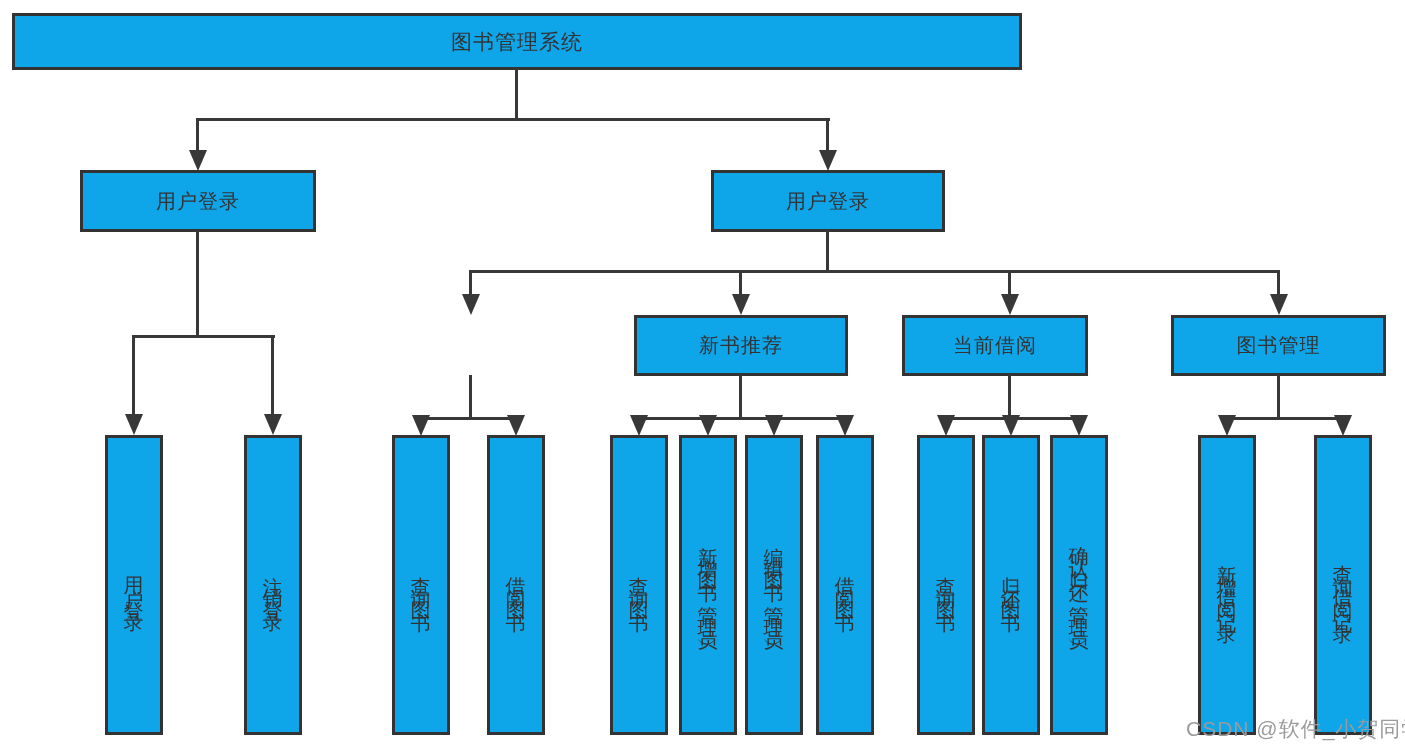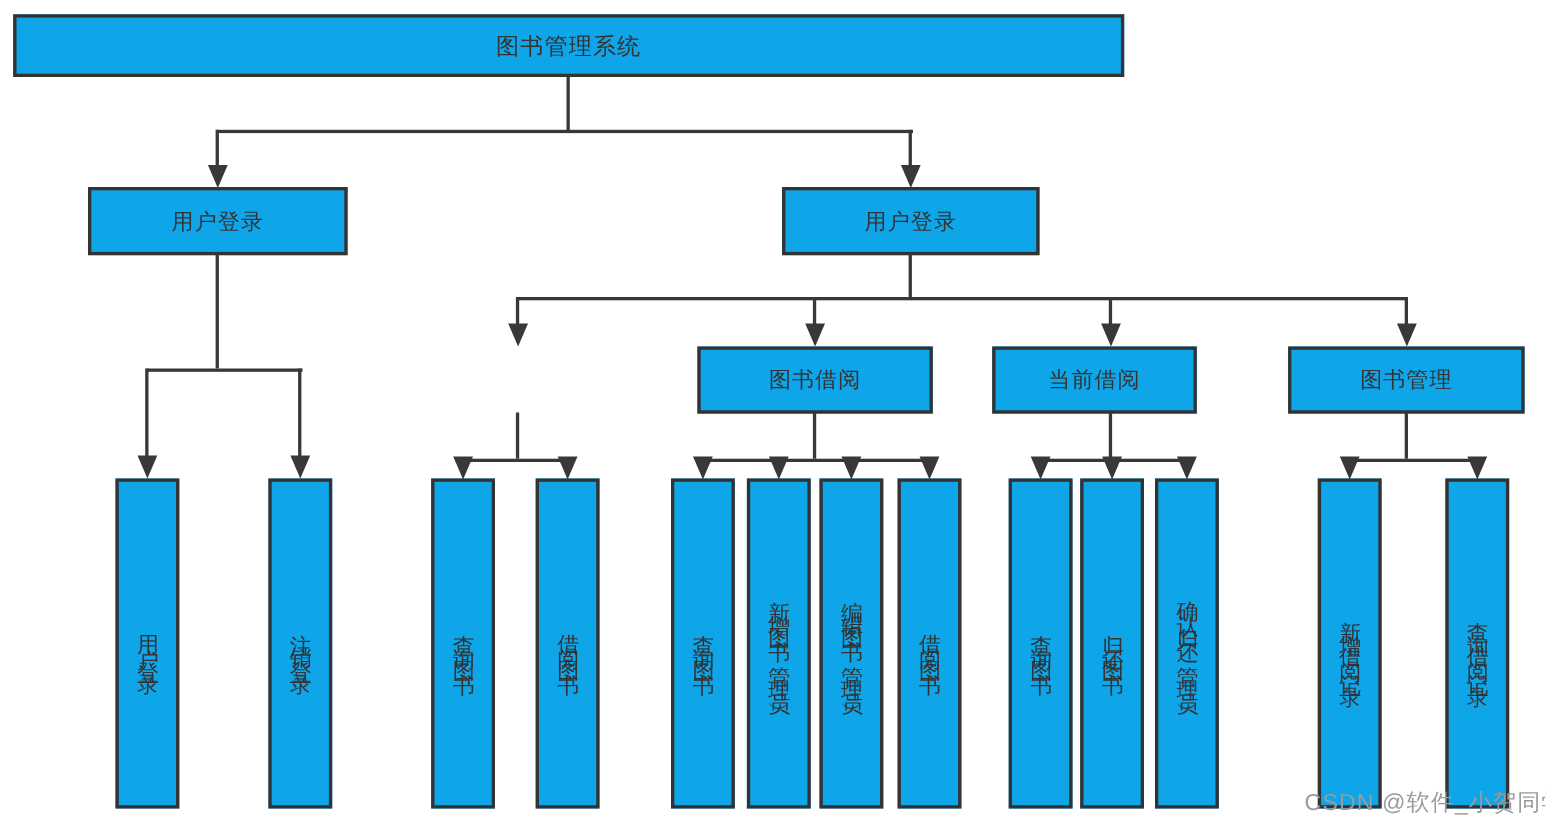--- a/index.html
+++ b/index.html
@@ -41,21 +41,21 @@
   </div>
 
   <div class="node h1" style="left:80px;width:236px">
     <span>用户登录</span>
   </div>
   <div class="node h1" style="left:711px;width:234px">
     <span>用户登录</span>
   </div>
 
   <div class="node h2" style="left:634px;width:214px">
-    <span>图书借阅</span>
+    <span>新书推荐</span>
   </div>
   <div class="node h2" style="left:902px;width:186px">
     <span>当前借阅</span>
   </div>
   <div class="node h2" style="left:1171px;width:215px">
     <span>图书管理</span>
   </div>
 
   <div class="node leaf" style="left:105px">
     <span class="vtext">用户登录</span>

